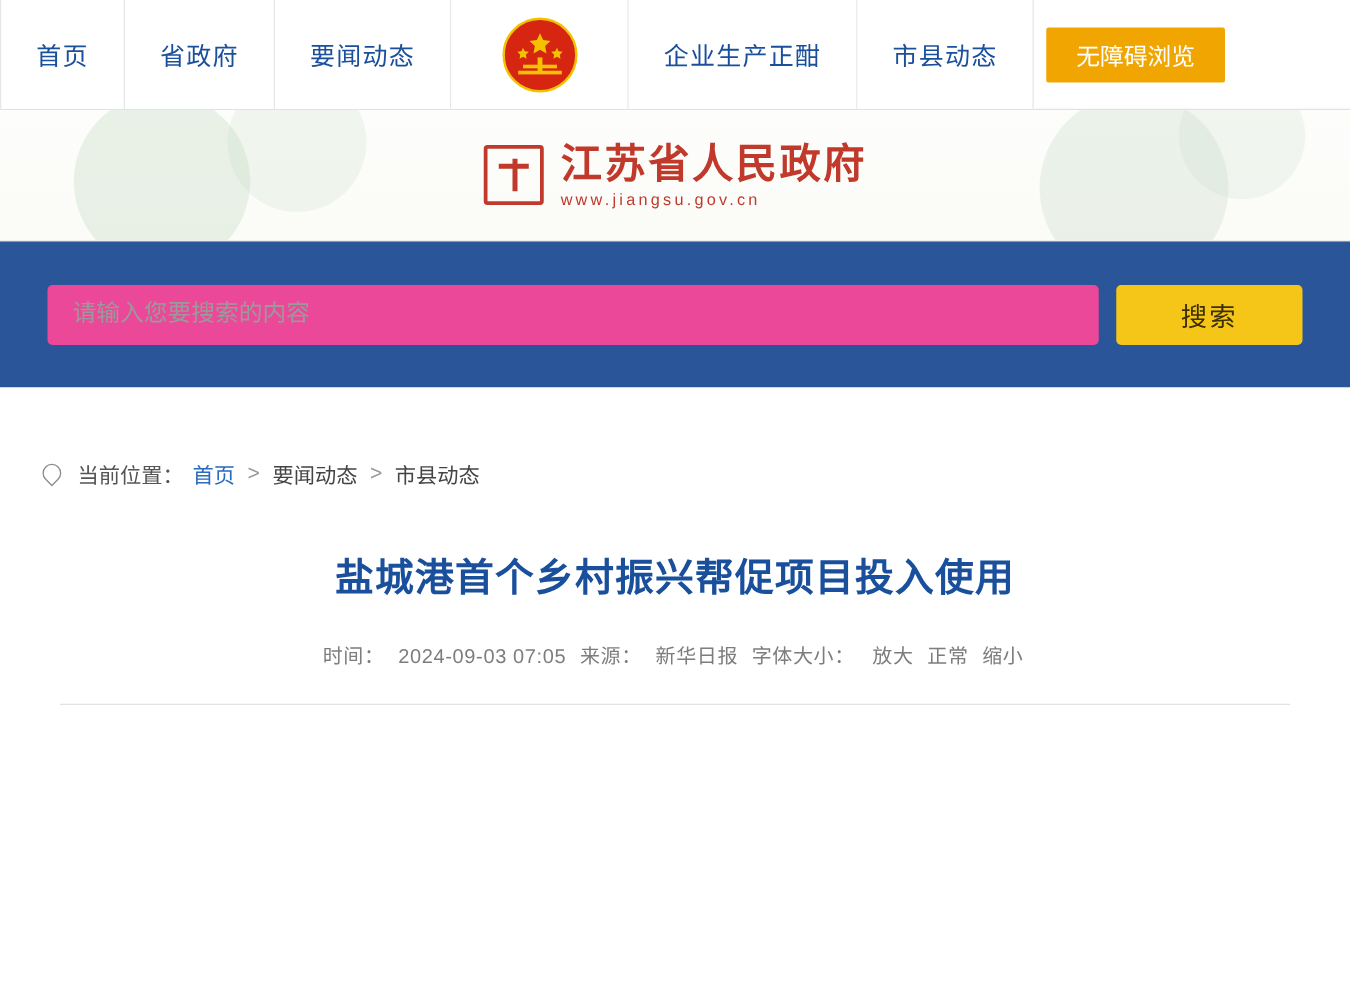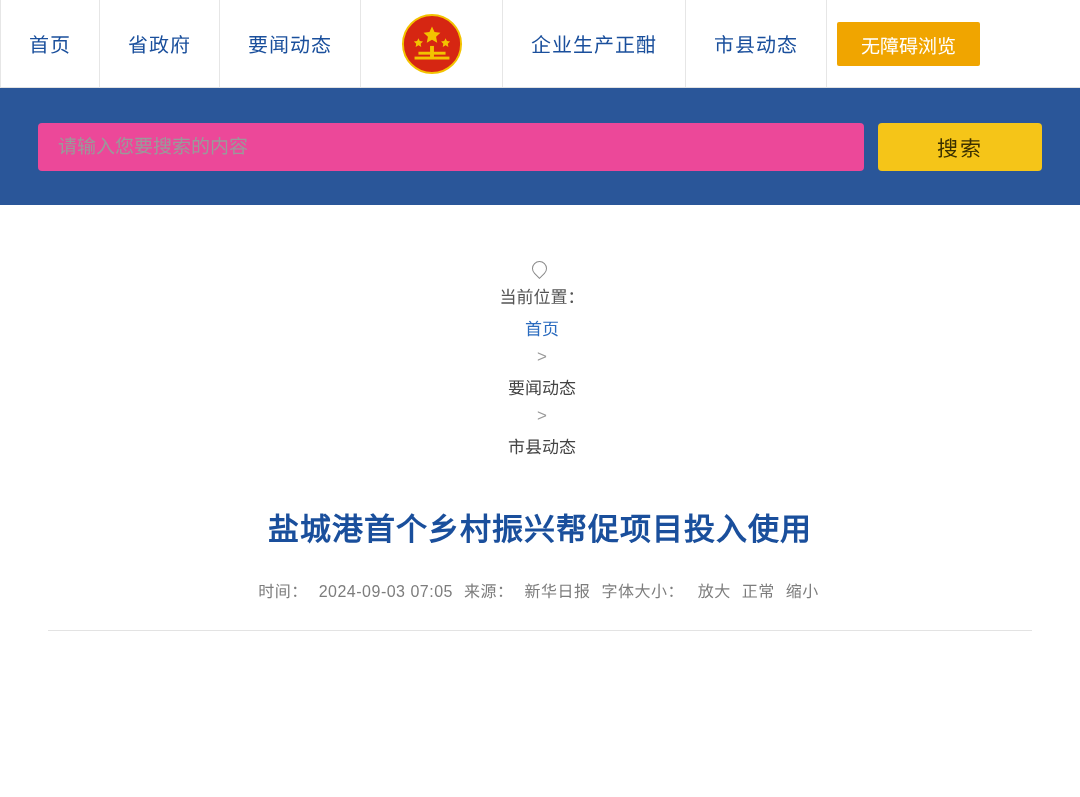--- a/index.html
+++ b/index.html
@@ -140,21 +140,21 @@
     background: #ec4899;
     padding: 0 20px;
     font-size: 19px;
     color: #333;
     outline: none;
     font-family: "Liberation Sans", "DejaVu Sans", sans-serif;
   }
   .search-input::placeholder { color: #9a9a9a; }
   .search-btn {
     flex: 0 0 auto;
-    width: 164px;
+    width: 149px;
     height: 48px;
     margin-left: 14px;
     background: #f5c518;
     border: none;
     border-radius: 4px;
     color: #3a3000;
     font-size: 21px;
     letter-spacing: 2px;
     cursor: pointer;
     font-family: "Liberation Sans", "DejaVu Sans", sans-serif;
@@ -165,21 +165,20 @@
     padding: 0 30px;
     background: #ffffff;
   }
   .breadcrumb {
     display: flex;
     align-items: center;
     gap: 7px;
     font-size: 17px;
     color: #555;
     padding: 56px 0 0 4px;
-    flex-direction: column;
   }
   .pin-icon {
     width: 15px; height: 15px;
     border: 1.6px solid #8a8a8a;
     border-radius: 50% 50% 50% 0;
     transform: rotate(-45deg);
     margin-right: 6px;
     position: relative;
     flex: 0 0 auto;
   }
@@ -254,20 +253,29 @@
     </div>
     <div class="nav-item">
       <span>市县动态</span>
     </div>
     <div class="accessible-btn">
       <span>无障碍浏览</span>
     </div>
     <div class="spacer"></div>
   </div>
 
+  <div class="brandband">
+    <div class="brand-wrap">
+      <div class="brand-seal"></div>
+      <div class="brand-text">
+        <div class="brand-title">江苏省人民政府</div>
+        <div class="brand-url">www.jiangsu.gov.cn</div>
+      </div>
+    </div>
+  </div>
 
   <div class="searchband">
     <input class="search-input" type="text" placeholder="请输入您要搜索的内容" style="">
     <button class="search-btn">搜索</button>
   </div>
 
   <div class="content">
 
     <div class="breadcrumb">
       <span class="pin-icon"></span>

